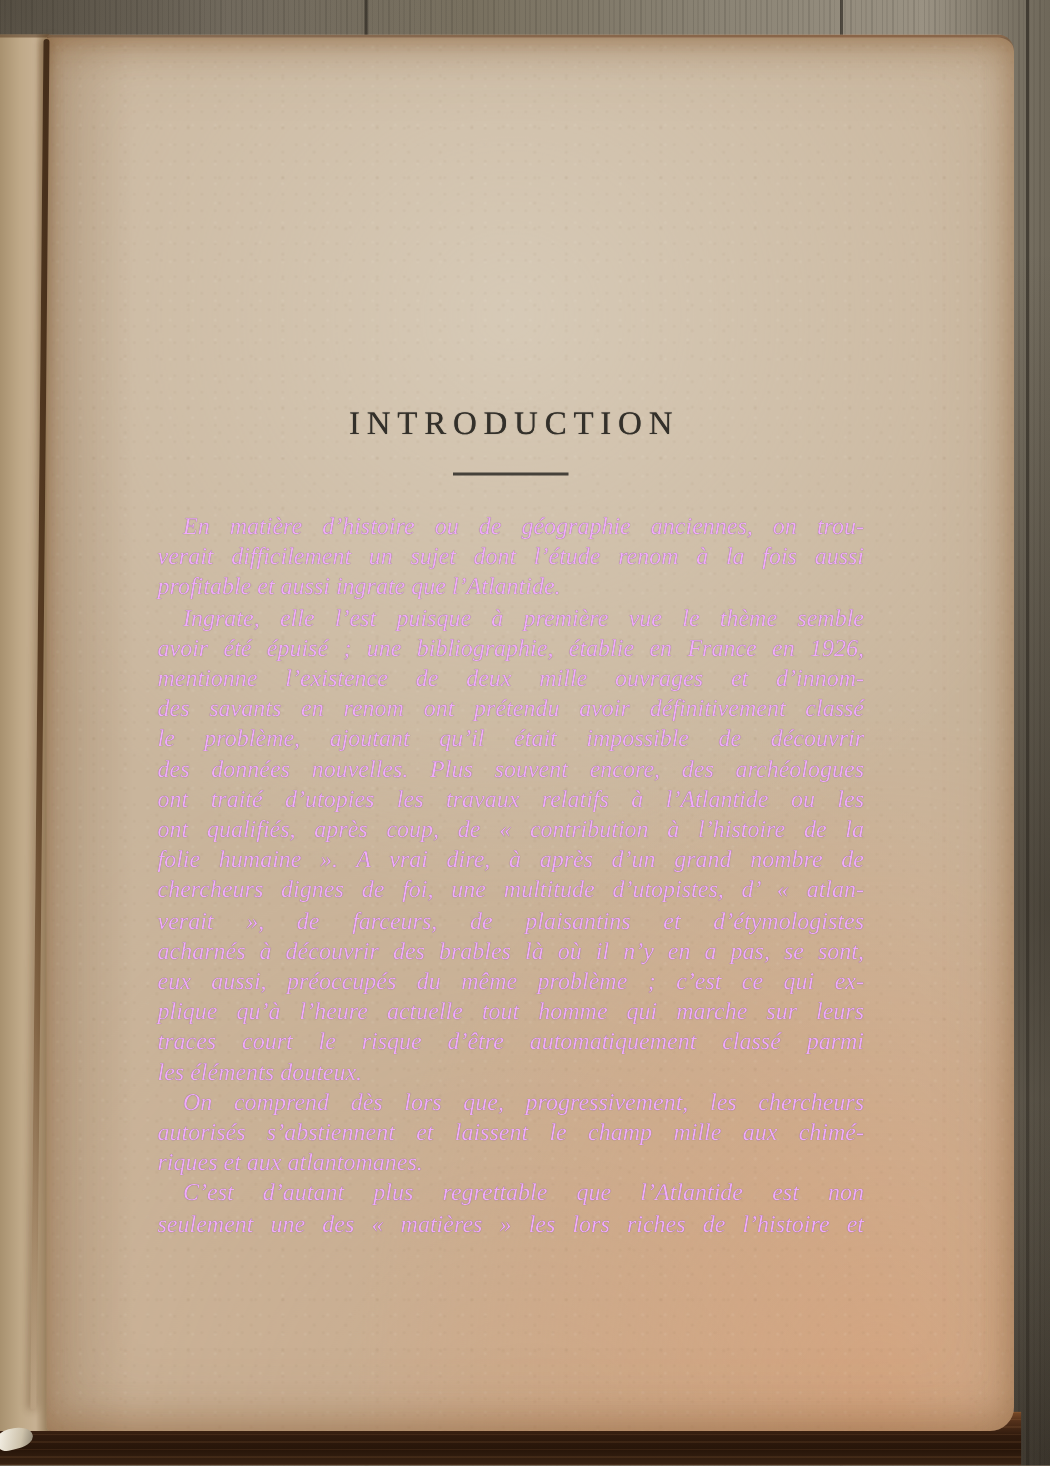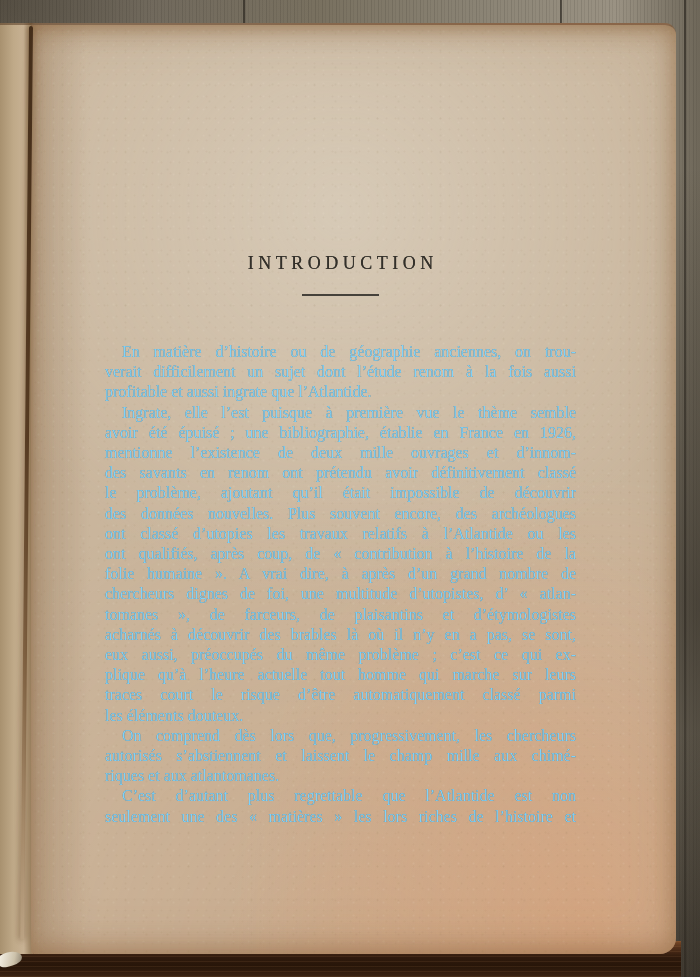--- a/index.html
+++ b/index.html
@@ -56,27 +56,27 @@
       radial-gradient(ellipse 62% 42% at 48% 20%, rgba(233,230,219,0.42), rgba(233,230,219,0) 100%),
       radial-gradient(ellipse 55% 50% at 86% 98%, rgba(224,148,100,0.42), rgba(224,148,100,0) 100%),
       radial-gradient(ellipse 75% 55% at 50% 102%, rgba(206,140,94,0.22), rgba(206,140,94,0) 100%);
     background-size:9px 11px, 15px 13px, 21px 17px, 100% 100%, 100% 100%, 100% 100%, 100% 100%, 100% 100%;
     box-shadow:inset 0 0 55px rgba(125,90,55,0.22),
                inset -5px 0 16px rgba(140,100,60,0.28),
                inset 0 -10px 22px rgba(150,100,60,0.30);}
 
   
   .title-block{position:absolute;left:105px;top:253px;width:471px;z-index:5;text-align:center;}
-  .title-block h1{margin:0;font-size:18px;font-weight:normal;letter-spacing:4.5px;text-indent:4.5px;
+  .title-block h1{margin:16px;font-size:22px;font-weight:normal;letter-spacing:4.5px;text-indent:4.5px;
     color:#33302a;text-shadow:0 0 0.5px rgba(51,48,42,0.85);}
   .rule{width:77px;height:2px;margin:20px auto 0;background:#45413a;}
 
   .body-text{position:absolute;left:105px;top:342px;width:471px;z-index:5;
-    font-size:16px;line-height:20.2px;color:#7dd3fc;
-    text-shadow:0 0 0.45px rgba(58,52,42,0.75);}
+    font-size:16px;line-height:20.2px;color:#f0abfc;
+    text-shadow:0 0 0.45px rgba(58,52,42,0.75);font-style:italic;}
   .para{margin:0;}
   .line{text-align:justify;text-align-last:justify;}
   .line.flush{text-align-last:left;}
   .line.indent{text-indent:17px;}
 </style>
 </head>
 <body>
 
 <div class="scene">
 
@@ -105,25 +105,25 @@
         <div class="line">verait difficilement un sujet dont l’étude renom à la fois aussi</div>
         <div class="line flush">profitable et aussi ingrate que l’Atlantide.</div>
       </div>
       <div class="para">
         <div class="line indent">Ingrate, elle l’est puisque à première vue le thème semble</div>
         <div class="line">avoir été épuisé ; une bibliographie, établie en France en 1926,</div>
         <div class="line">mentionne l’existence de deux mille ouvrages et d’innom-</div>
         <div class="line">des savants en renom ont prétendu avoir définitivement classé</div>
         <div class="line">le problème, ajoutant qu’il était impossible de découvrir</div>
         <div class="line">des données nouvelles. Plus souvent encore, des archéologues</div>
-        <div class="line">ont classé d’utopies les travaux relatifs à l’Atlantide ou les</div>
+        <div class="line">ont traité d’utopies les travaux relatifs à l’Atlantide ou les</div>
         <div class="line">ont qualifiés, après coup, de « contribution à l’histoire de la</div>
         <div class="line">folie humaine ». A vrai dire, à après d’un grand nombre de</div>
         <div class="line">chercheurs dignes de foi, une multitude d’utopistes, d’ « atlan-</div>
-        <div class="line">tomanes », de farceurs, de plaisantins et d’étymologistes</div>
+        <div class="line">verait », de farceurs, de plaisantins et d’étymologistes</div>
         <div class="line">acharnés à découvrir des brables là où il n’y en a pas, se sont,</div>
         <div class="line">eux aussi, préoccupés du même problème ; c’est ce qui ex-</div>
         <div class="line">plique qu’à l’heure actuelle tout homme qui marche sur leurs</div>
         <div class="line">traces court le risque d’être automatiquement classé parmi</div>
         <div class="line flush">les éléments douteux.</div>
       </div>
       <div class="para">
         <div class="line indent">On comprend dès lors que, progressivement, les chercheurs</div>
         <div class="line">autorisés s’abstiennent et laissent le champ mille aux chimé-</div>
         <div class="line flush">riques et aux atlantomanes.</div>

